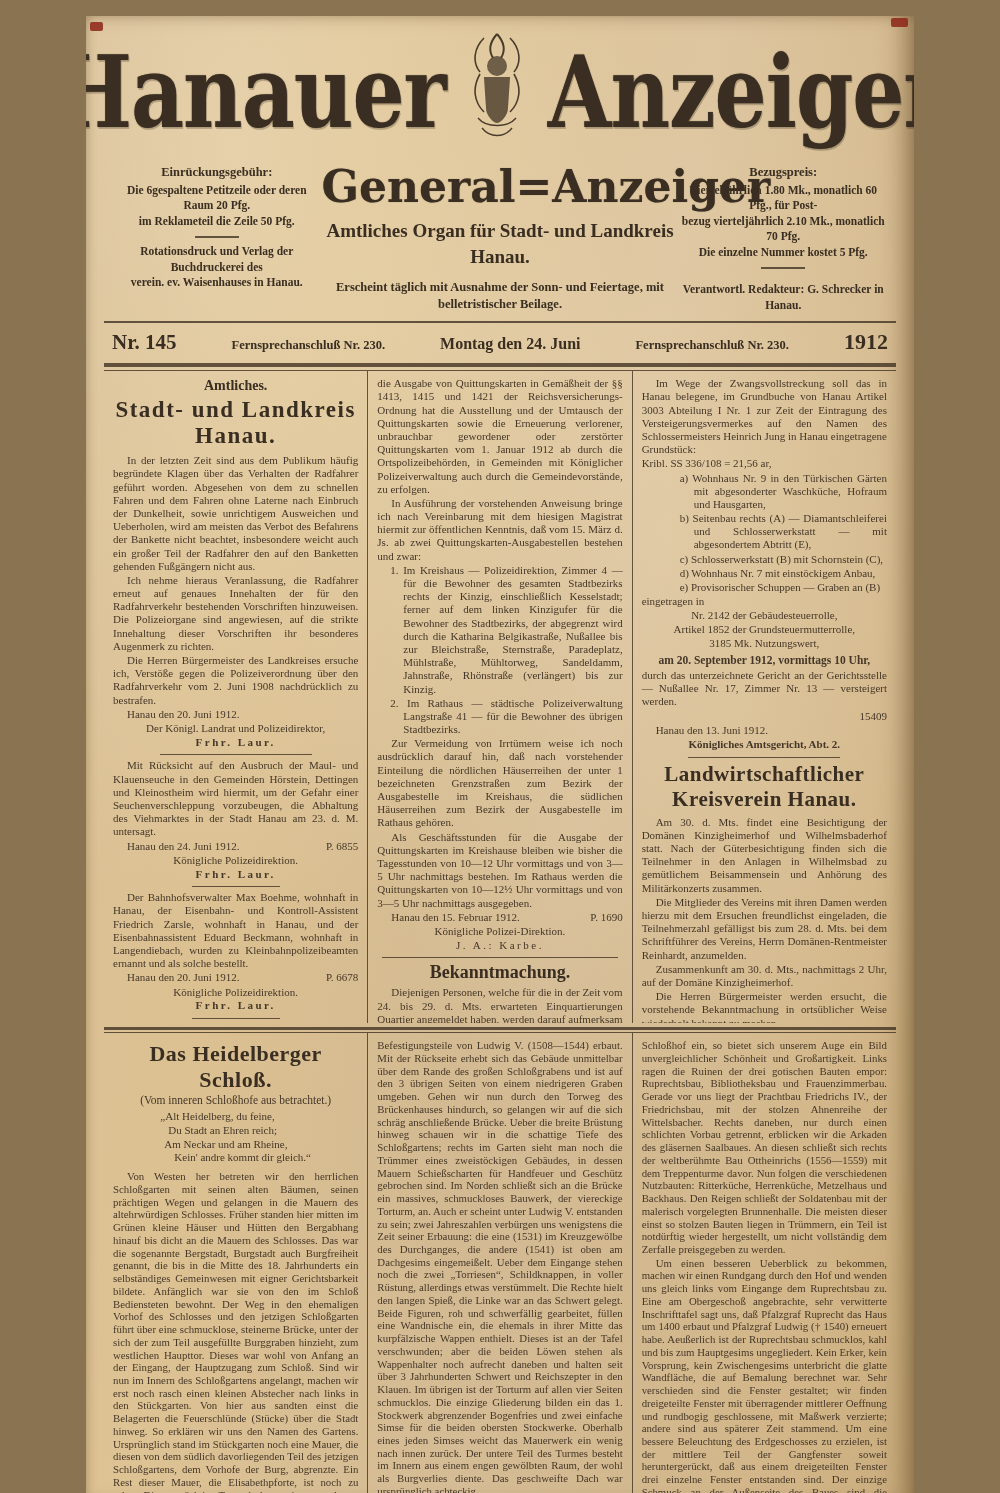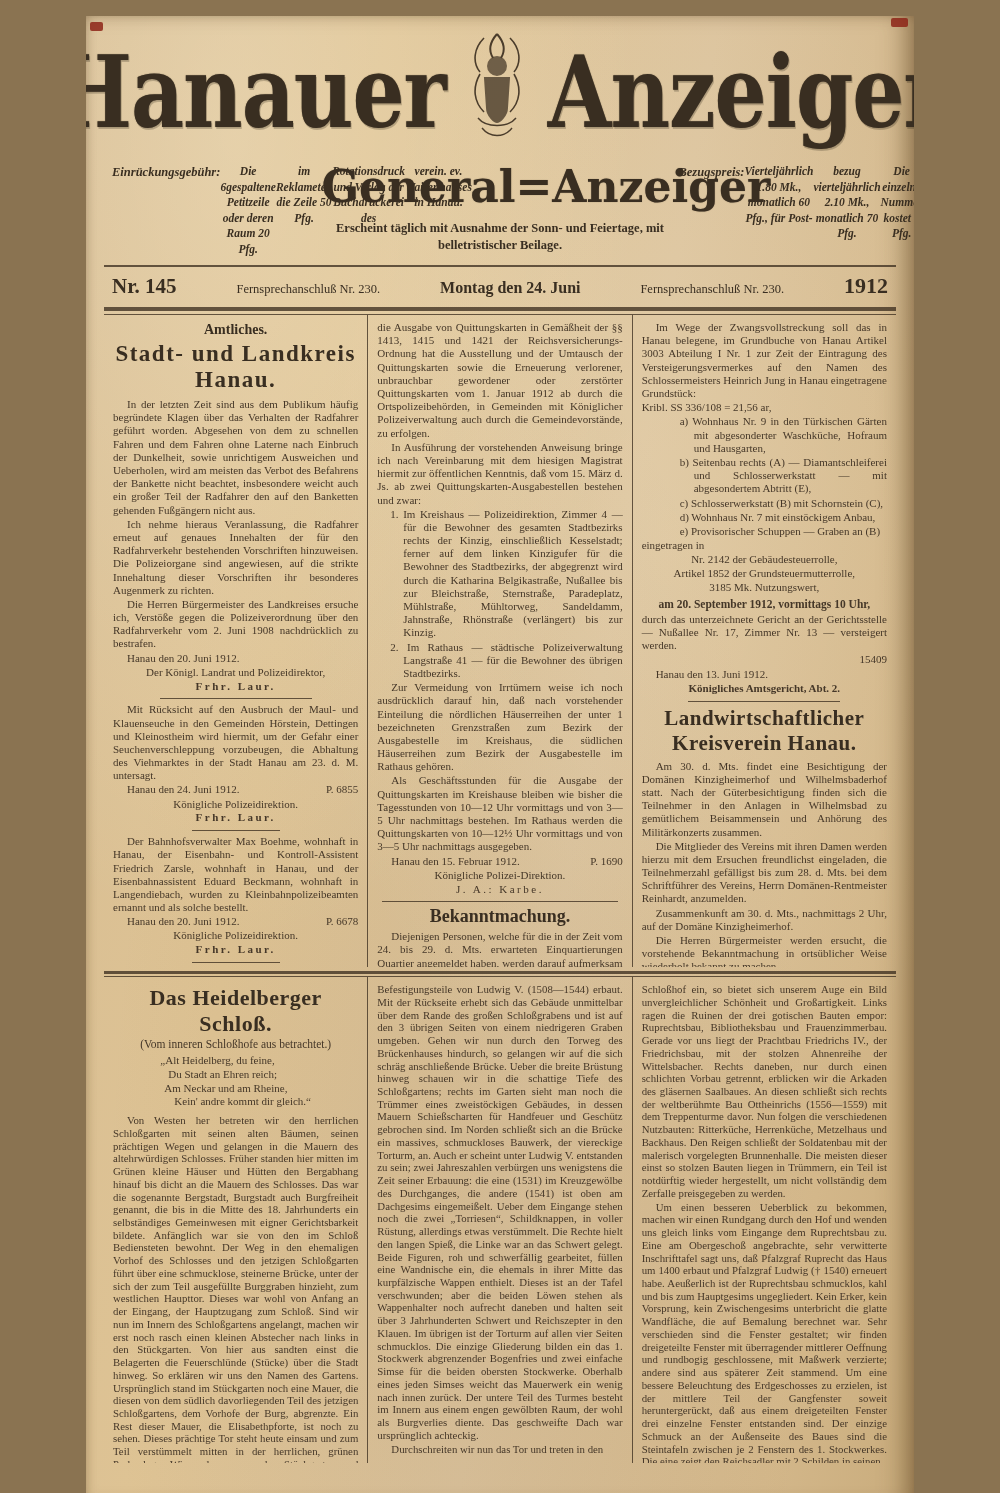--- a/index.html
+++ b/index.html
@@ -30,38 +30,38 @@
   .title-row{display:flex;align-items:center;justify-content:center;gap:14px;}
   .title-word{
     font-family:"DejaVu Serif",serif;font-weight:bold;font-size:82px;line-height:1;
     color:var(--ink-dark);letter-spacing:-1px;
     text-shadow:0 0 1px rgba(57,46,33,.65),1px 1px 0 rgba(57,46,33,.25);
     transform:scaleY(1.22);transform-origin:center;
   }
   .crest{flex:0 0 auto;margin-top:-6px;}
   .header-row{display:flex;margin-top:14px;align-items:stretch;}
   .hcol{font-size:11.5px;line-height:1.35;text-align:center;font-weight:bold;color:var(--ink-dark);}
-  .hcol.left,.hcol.right{width:27%;display:flex;justify-content:flex-start;font-style:italic;}
+  .hcol.left,.hcol.right{width:27%;display:flex;flex-direction:column;justify-content:flex-start;}
   .hcol.center{width:46%;display:flex;flex-direction:column;justify-content:flex-start;}
   .h-small-head{font-size:12.5px;margin-bottom:2px;}
   .mini-rule{width:44px;border-top:2px solid var(--rule);margin:7px auto 6px;}
   .ga-title{font-family:"DejaVu Serif",serif;font-weight:bold;font-size:44px;line-height:1.05;color:var(--ink-dark);text-shadow:0 0 1px rgba(57,46,33,.5);}
   .ga-organ{font-size:19px;font-weight:bold;margin-top:8px;color:var(--ink-dark);}
   .schedule{font-size:12.5px;font-weight:bold;margin-top:10px;}
   .editor-line{margin-top:auto;font-size:11.5px;}
 
   
   .rule-med{border-top:2px solid var(--rule);margin:8px 18px 0;}
   .rule-heavy{border-top:4px solid var(--rule);border-bottom:1.5px solid var(--rule);height:3px;margin:6px 18px 0;}
   .rule-split{border-top:3px solid var(--rule);border-bottom:1px solid var(--rule);height:2px;margin:4px 18px 0;}
 
   
   .dateline{display:flex;align-items:baseline;justify-content:space-between;padding:6px 26px 2px;color:var(--ink-dark);}
   .dl-issue{font-size:21px;font-weight:bold;}
-  .dl-phone{font-size:12.5px;font-weight:normal;}
+  .dl-phone{font-size:12.5px;font-weight:bold;}
   .dl-date{font-size:16px;font-weight:bold;}
   .dl-year{font-size:22px;font-weight:bold;}
 
   
   .cols{display:flex;padding:0 18px;}
   .col{width:33.333%;padding:6px 9px 0;overflow:hidden;}
   .col + .col{border-left:1.5px solid var(--rule);}
   .top-section{height:652px;}
   .bottom-section{height:486px;}
 
@@ -123,20 +123,21 @@
       <div class="hcol left">
         <div class="h-small-head">Einrückungsgebühr:</div>
         <div>Die 6gespaltene Petitzeile oder deren Raum 20 Pfg.</div>
         <div>im Reklameteil die Zeile 50 Pfg.</div>
         <div class="mini-rule"></div>
         <div>Rotationsdruck und Verlag der Buchdruckerei des</div>
         <div>verein. ev. Waisenhauses in Hanau.</div>
       </div>
       <div class="hcol center">
         <div class="ga-title">General=Anzeiger</div>
+        <div class="ga-organ">Amtliches Organ für Stadt- und Landkreis Hanau.</div>
         <div class="schedule">Erscheint täglich mit Ausnahme der Sonn- und Feiertage, mit belletristischer Beilage.</div>
       </div>
       <div class="hcol right">
         <div class="h-small-head">Bezugspreis:</div>
         <div>Vierteljährlich 1.80 Mk., monatlich 60 Pfg., für Post-</div>
         <div>bezug vierteljährlich 2.10 Mk., monatlich 70 Pfg.</div>
         <div>Die einzelne Nummer kostet 5 Pfg.</div>
         <div class="mini-rule"></div>
         <div class="editor-line">Verantwortl. Redakteur: G. Schrecker in Hanau.</div>
       </div>

